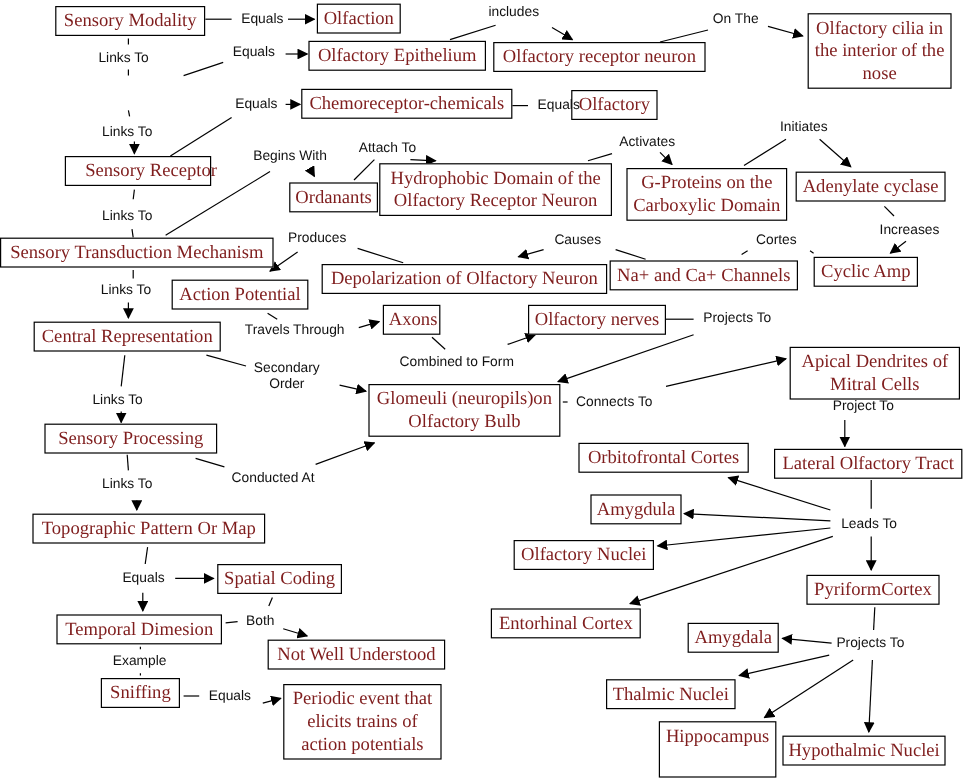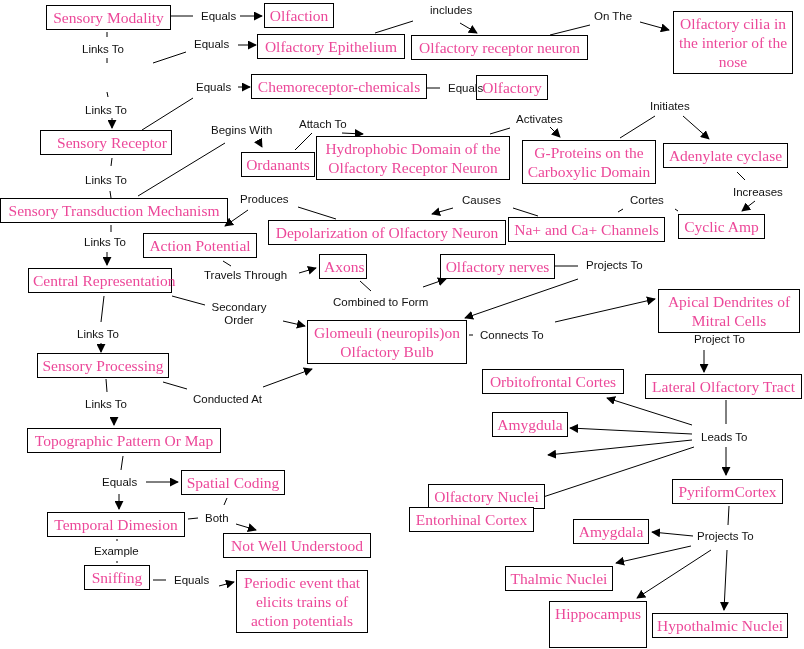--- a/index.html
+++ b/index.html
@@ -1,20 +1,20 @@
 <!DOCTYPE html>
 <html><head>
 <meta charset="utf-8">
 <style>
   html, body { margin: 0; padding: 0; background: #ffffff; }
   #canvas { position: relative; width: 804px; height: 649px; overflow: hidden; background: #fff; }
   svg#wires { position: absolute; left: 0; top: 0; width: 804px; height: 649px; }
   .node {
     position: absolute; box-sizing: border-box; border: 1px solid #000; background: #fff;
-    font-family: "Liberation Serif", "DejaVu Serif", serif; font-size: 15.5px; color: #ec4899;
+    font-family: "Liberation Serif", "DejaVu Serif", serif; font-size: 15.5px; color: #7f1d1d;
     text-align: center; line-height: 19px; padding: 2px 4px; white-space: nowrap;
   }
   .node.multi { white-space: normal; }
   .lbl {
     position: absolute; font-family: "Liberation Sans", "DejaVu Sans", sans-serif; font-size: 11.5px;
     color: #111; white-space: nowrap; line-height: 13px; text-align: center; background: transparent;
   }
 </style>
 </head>
 <body>
@@ -137,56 +137,56 @@
     </g>
   </svg>
 
   <div class="node" style="left:46px;top:5px;width:125px;">Sensory Modality</div>
   <div class="node" style="left:264px;top:3px;width:70px;">Olfaction</div>
   <div class="node" style="left:257px;top:34px;width:148px;">Olfactory Epithelium</div>
   <div class="node" style="left:411px;top:35px;width:177px;">Olfactory receptor neuron</div>
   <div class="node multi" style="left:673px;top:11px;width:120px;">Olfactory cilia in the interior of the nose</div>
   <div class="node" style="left:251px;top:74px;width:176px;">Chemoreceptor-chemicals</div>
   <div class="node" style="left:476px;top:75px;width:72px;">Olfactory</div>
-  <div class="node" style="left:40px;top:130px;width:132px;padding-left:16px;">Sensory Receptor</div>
+  <div class="node" style="left:54px;top:130px;width:122px;padding-left:16px;">Sensory Receptor</div>
   <div class="node" style="left:241px;top:152px;width:74px;">Ordanants</div>
   <div class="node multi" style="left:316px;top:136px;width:194px;">Hydrophobic Domain of the Olfactory Receptor Neuron</div>
   <div class="node multi" style="left:522px;top:140px;width:134px;">G-Proteins on the Carboxylic Domain</div>
   <div class="node" style="left:663px;top:143px;width:125px;">Adenylate cyclase</div>
   <div class="node" style="left:0px;top:198px;width:228px;">Sensory Transduction Mechanism</div>
   <div class="node" style="left:268px;top:220px;width:238px;">Depolarization of Olfactory Neuron</div>
   <div class="node" style="left:508px;top:217px;width:157px;">Na+ and Ca+ Channels</div>
   <div class="node" style="left:678px;top:214px;width:87px;">Cyclic Amp</div>
   <div class="node" style="left:143px;top:233px;width:114px;">Action Potential</div>
   <div class="node" style="left:319px;top:254px;width:48px;">Axons</div>
   <div class="node" style="left:440px;top:254px;width:115px;">Olfactory nerves</div>
   <div class="node multi" style="left:658px;top:261px;width:142px;margin-top:28px;">Apical Dendrites of Mitral Cells</div>
-  <div class="node" style="left:28px;top:268px;width:144px;">Central Representation</div>
+  <div class="node" style="left:28px;top:268px;width:156px;">Central Representation</div>
   <div class="node multi" style="left:307px;top:320px;width:160px;">Glomeuli (neuropils)on Olfactory Bulb</div>
-  <div class="node" style="left:37px;top:353px;width:132px;">Sensory Processing</div>
+  <div class="node" style="left:37px;top:353px;width:144px;">Sensory Processing</div>
   <div class="node" style="left:645px;top:374px;width:157px;">Lateral Olfactory Tract</div>
   <div class="node" style="left:482px;top:369px;width:142px;">Orbitofrontal Cortes</div>
   <div class="node" style="left:492px;top:412px;width:76px;">Amygdula</div>
-  <div class="node" style="left:428px;top:450px;width:117px;margin-top:34px;">Olfactory Nuclei</div>
+  <div class="node" style="left:428px;top:450px;width:117px;">Olfactory Nuclei</div>
   <div class="node" style="left:409px;top:507px;width:125px;">Entorhinal Cortex</div>
   <div class="node" style="left:27px;top:428px;width:194px;">Topographic Pattern Or Map</div>
   <div class="node" style="left:672px;top:479px;width:111px;">PyriformCortex</div>
   <div class="node" style="left:181px;top:470px;width:104px;">Spatial Coding</div>
   <div class="node" style="left:47px;top:512px;width:138px;">Temporal Dimesion</div>
   <div class="node" style="left:223px;top:533px;width:148px;">Not Well Understood</div>
   <div class="node" style="left:84px;top:565px;width:66px;">Sniffing</div>
   <div class="node multi" style="left:236px;top:570px;width:132px;">Periodic event that elicits trains of action potentials</div>
   <div class="node" style="left:573px;top:519px;width:76px;">Amygdala</div>
   <div class="node" style="left:505px;top:566px;width:108px;">Thalmic Nuclei</div>
   <div class="node" style="left:549px;top:601px;width:98px;height:47px;">Hippocampus</div>
   <div class="node" style="left:652px;top:613px;width:136px;">Hypothalmic Nuclei</div>
 
   <div class="lbl" style="left:201px;top:10px;">Equals</div>
   <div class="lbl" style="left:194px;top:38px;">Equals</div>
-  <div class="lbl" style="left:430px;top:4px;">includes</div>
+  <div class="lbl" style="left:407px;top:4px;">includes</div>
   <div class="lbl" style="left:594px;top:10px;">On The</div>
   <div class="lbl" style="left:82px;top:43px;">Links To</div>
   <div class="lbl" style="left:196px;top:81px;">Equals</div>
   <div class="lbl" style="left:448px;top:82px;">Equals</div>
   <div class="lbl" style="left:85px;top:104px;">Links To</div>
   <div class="lbl" style="left:211px;top:124px;">Begins With</div>
   <div class="lbl" style="left:299px;top:118px;">Attach To</div>
   <div class="lbl" style="left:516px;top:113px;text-align:right;">Activates</div>
   <div class="lbl" style="left:650px;top:100px;">Initiates</div>
   <div class="lbl" style="left:85px;top:174px;">Links To</div>

